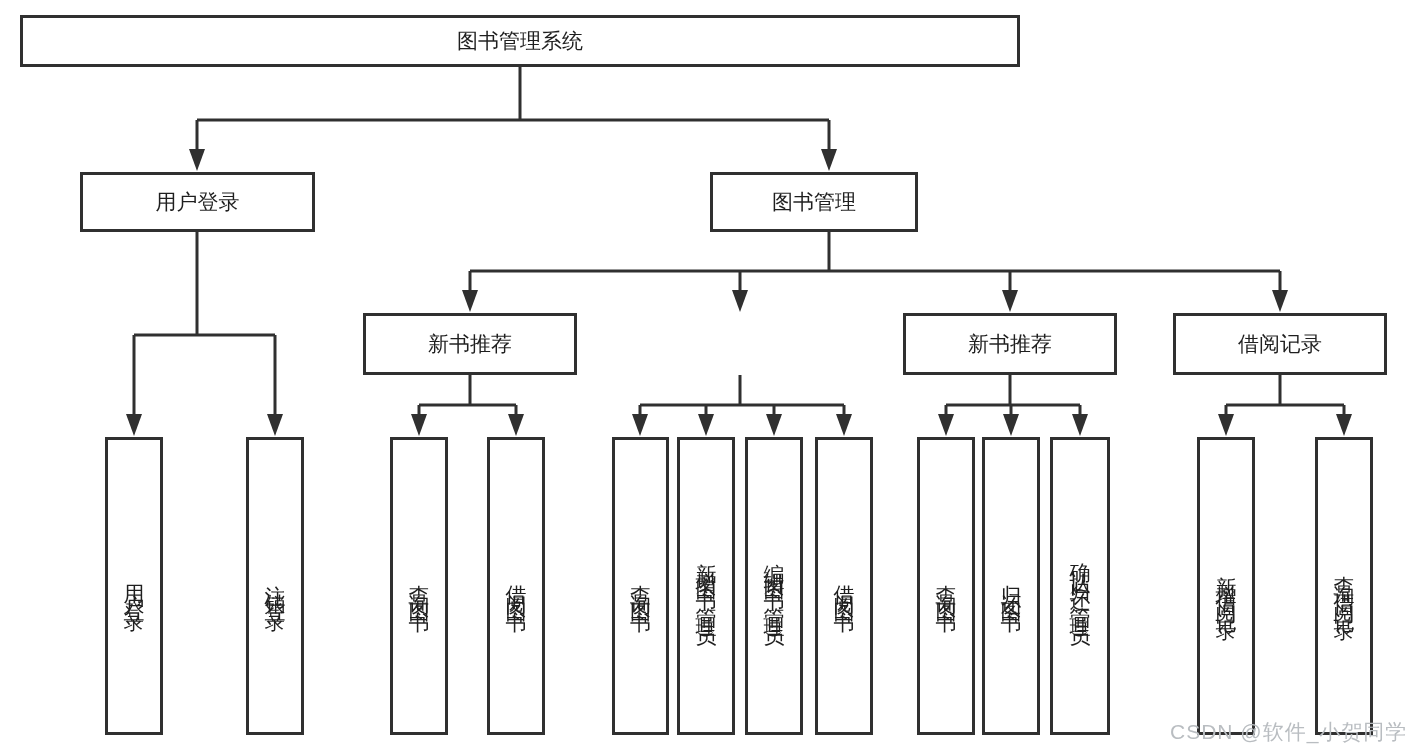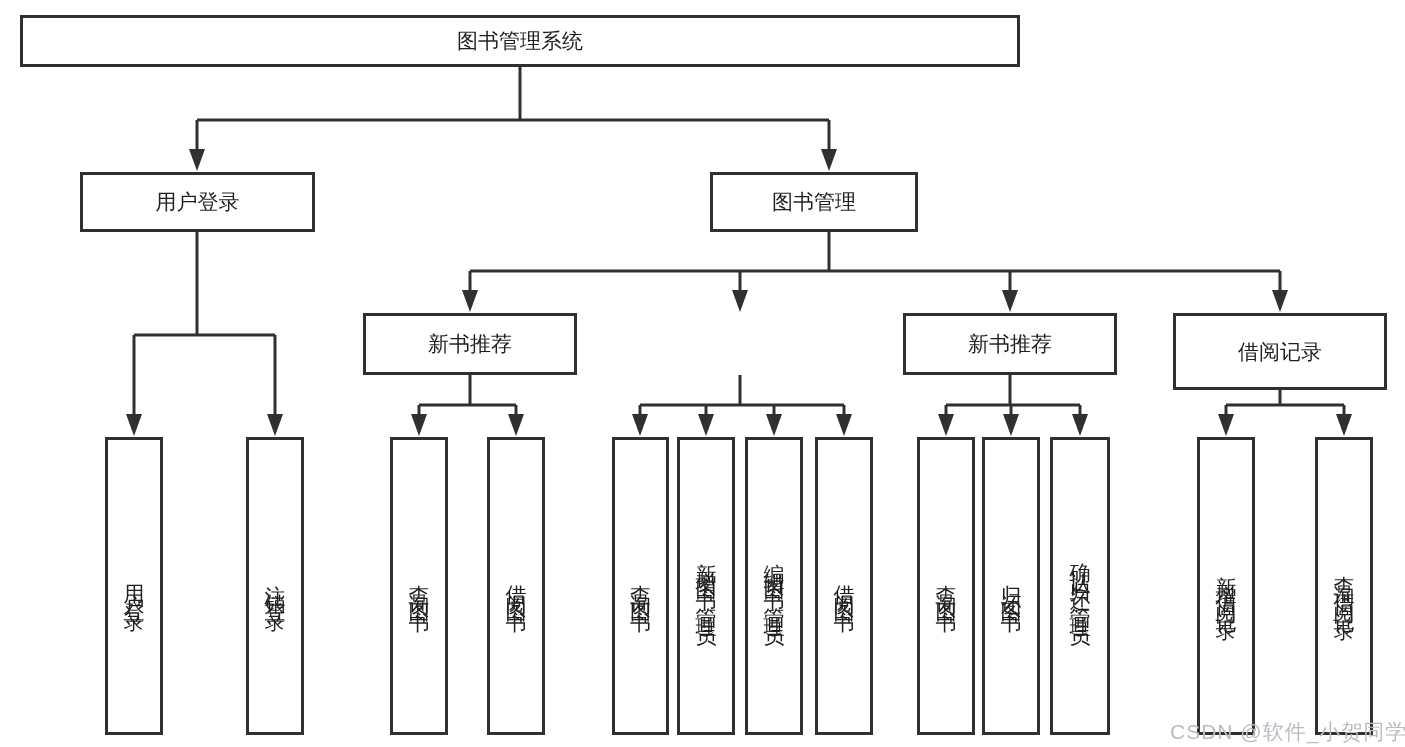--- a/index.html
+++ b/index.html
@@ -96,21 +96,21 @@
   <div class="node" style="left:710px;top:172px;width:208px;height:60px">
     <span>图书管理</span>
   </div>
 
   <div class="node" style="left:363px;top:313px;width:214px;height:62px">
     <span>新书推荐</span>
   </div>
   <div class="node" style="left:903px;top:313px;width:214px;height:62px">
     <span>新书推荐</span>
   </div>
-  <div class="node" style="left:1173px;top:313px;width:214px;height:77px">
+  <div class="node" style="left:1173px;top:313px;width:214px;height:62px">
     <span>借阅记录</span>
   </div>
 
   <div class="node vert" style="left:105px;top:437px;width:58px;height:298px">
     <span>用户登录</span>
   </div>
   <div class="node vert" style="left:246px;top:437px;width:58px;height:298px">
     <span>注销登录</span>
   </div>
 

